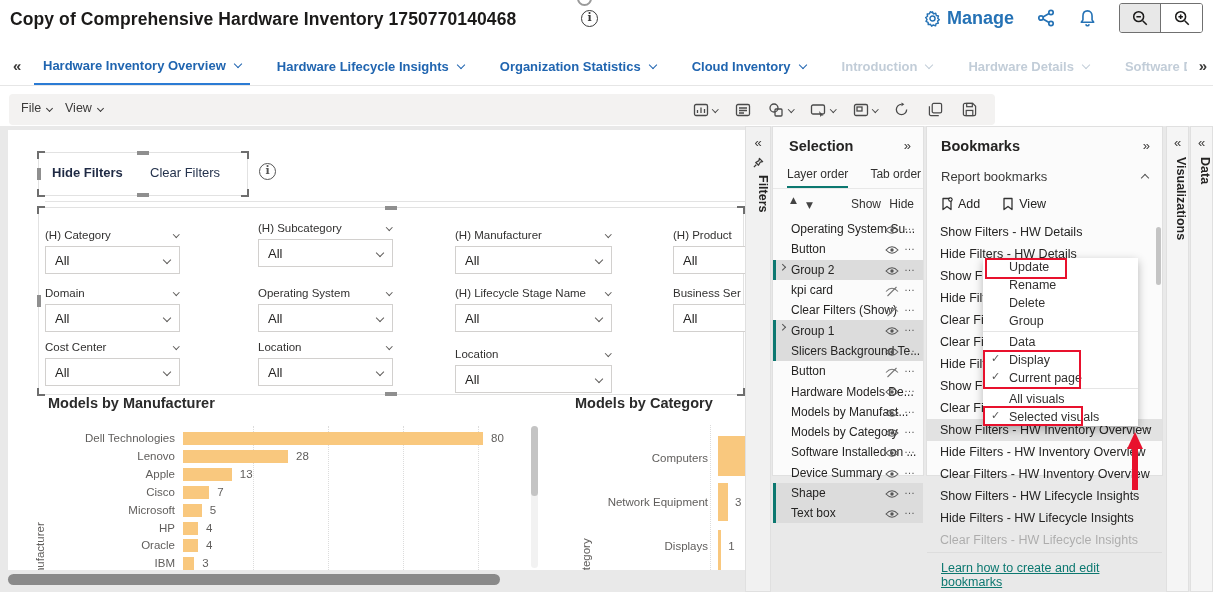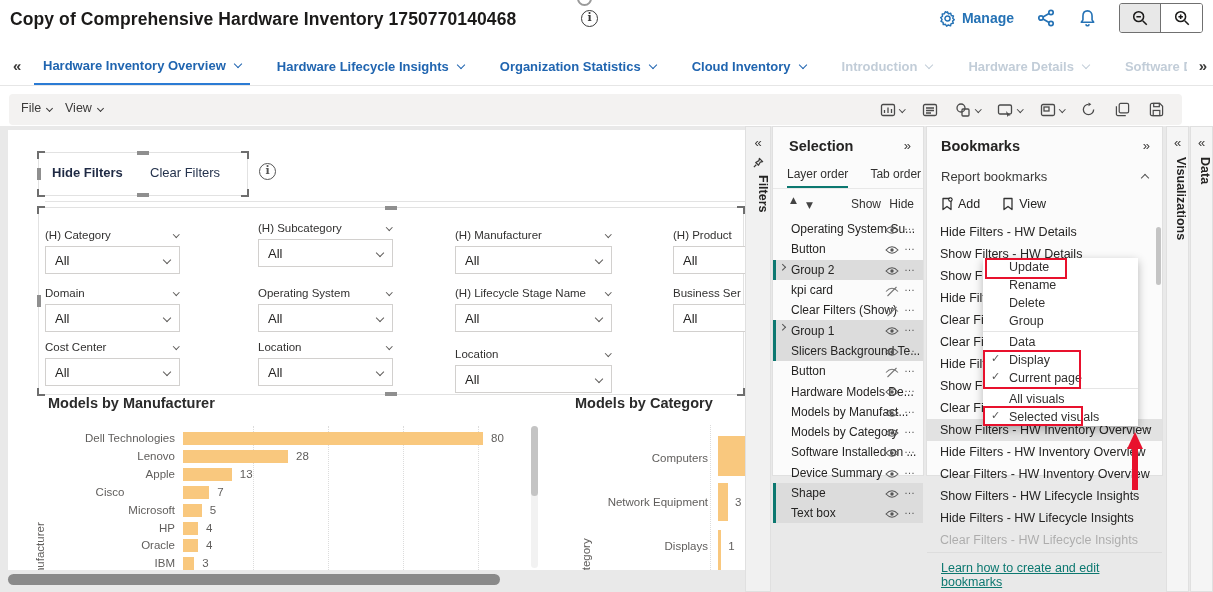--- a/index.html
+++ b/index.html
@@ -8,37 +8,37 @@
             font-family:"Liberation Sans","DejaVu Sans",sans-serif; color:#252423; background:#fff; }
   .abs { position:absolute; }
 
   
   .app-header { position:absolute; left:0; top:0; width:1213px; height:48px; background:#fff; }
   .app-title { position:absolute; left:10px; top:9px; font-size:17.5px; font-weight:bold; color:#1b1a19; letter-spacing:.1px; }
   .info-circ { position:absolute; width:17px; height:17px; border:1.6px solid #3a3a3a; border-radius:50%;
                font-size:11px; font-weight:bold; color:#3a3a3a; text-align:center; line-height:14px; font-family:"DejaVu Serif",serif; }
   .cut-circle { position:absolute; left:577px; top:-9px; width:15px; height:15px; border:2px solid #9a9a9a; border-radius:50%; }
   .hdr-right { position:absolute; right:10px; top:0; height:36px; display:flex; align-items:center; gap:22px; }
-  .manage { display:flex; align-items:center; gap:6px; color:#2572b5; font-size:14px; font-weight:bold; cursor:pointer; }
+  .manage { display:flex; align-items:center; gap:6px; color:#2572b5; font-size:18px; font-weight:bold; cursor:pointer; }
   .hdr-ic { color:#2572b5; display:flex; align-items:center; }
   .zoom-group { display:flex; border:1px solid #707070; border-radius:3px; overflow:hidden; }
   .zoom-btn { width:41px; height:28px; display:flex; align-items:center; justify-content:center; background:#fff; color:#1b1a19; }
   .zoom-btn.out { background:#e8e8e8; border-right:1px solid #707070; }
 
   
   .nav-row { position:absolute; left:0; top:48px; width:1213px; height:38px; background:#fff; border-bottom:1px solid #e6e6e6; }
   .nav-chev { position:absolute; top:9px; font-size:15px; color:#3b3a39; font-weight:bold; }
   .tabs { position:absolute; left:34px; top:0; right:26px; height:37px; display:flex; align-items:center; gap:18px; overflow:hidden; }
   .tab { display:flex; align-items:center; gap:9px; padding:0 9px; height:36px; font-size:13px; font-weight:bold; color:#2065b0; white-space:nowrap; position:relative; }
   .tab .chev { margin-top:-3px; }
   .tab.active { border-bottom:2px solid #2b7bd4; }
   .tab.disabled { color:#c2cdd8; }
 
   
-  .toolbar { position:absolute; left:9px; top:94px; width:1173px; height:31px; background:#f3f2f1; border-radius:4px; }
+  .toolbar { position:absolute; left:9px; top:94px; width:986px; height:31px; background:#f3f2f1; border-radius:4px; }
   .menu-item { position:absolute; top:7px; font-size:12.5px; color:#3b3a39; display:flex; gap:6px; align-items:center; }
   .tb-icons { position:absolute; right:18px; top:0; height:31px; display:flex; align-items:center; gap:9px; color:#4a4a4a; }
   .tb-ic { display:flex; align-items:center; gap:4px; }
 
   
   .workspace { position:absolute; left:0; top:126px; width:1213px; height:466px; background:#e9e9e9; }
   .canvas { position:absolute; left:8px; top:4px; width:737px; height:440px; background:#fff; overflow:hidden; }
 
   .chev { display:inline-block; width:6px; height:6px; border-right:1.6px solid currentColor; border-bottom:1.6px solid currentColor; transform:rotate(45deg); }
   .chev.up { transform:rotate(-135deg); }
@@ -431,21 +431,21 @@
             <span class="c-label" style="left: 0px; width: 130px; text-align: right; top: 2px;">Lenovo</span>
             <div class="c-bar" style="left: 138px; top: 2px; width: 105px; height: 13px; background: rgb(249, 200, 126);"></div>
             <span class="c-val" style="left: 251px; top: 2px;">28</span>
           </div>
           <div class="c-row" style="top: 35.8px;">
             <span class="c-label" style="left: 0px; width: 130px; text-align: right; top: 2px;">Apple</span>
             <div class="c-bar" style="left: 138px; top: 2px; width: 48.75px; height: 13px; background: rgb(249, 200, 126);"></div>
             <span class="c-val" style="left: 194.75px; top: 2px;">13</span>
           </div>
           <div class="c-row" style="top: 53.7px;">
-            <span class="c-label" style="left: 0px; width: 130px; text-align: center; top: 2px;">Cisco</span>
+            <span class="c-label" style="left: 0px; width: 130px; text-align: right; top: 2px;">Cisco</span>
             <div class="c-bar" style="left: 138px; top: 2px; width: 26.25px; height: 13px; background: rgb(249, 200, 126);"></div>
             <span class="c-val" style="left: 172.25px; top: 2px;">7</span>
           </div>
           <div class="c-row" style="top: 71.6px;">
             <span class="c-label" style="left: 0px; width: 130px; text-align: right; top: 2px;">Microsoft</span>
             <div class="c-bar" style="left: 138px; top: 2px; width: 18.75px; height: 13px; background: rgb(249, 200, 126);"></div>
             <span class="c-val" style="left: 164.75px; top: 2px;">5</span>
           </div>
           <div class="c-row" style="top: 89.5px;">
             <span class="c-label" style="left: 0px; width: 130px; text-align: right; top: 2px;">HP</span>
@@ -680,24 +680,24 @@
         </span>
         <span class="bk-action">
           <svg width="12" height="14" viewBox="0 0 12 14" fill="none" stroke="#333" stroke-width="1.3">
               <path d="M2 1.5 L10 1.5 L10 12.5 L6 9.5 L2 12.5 Z" stroke-linejoin="round"></path>
             </svg>
           <span>View</span>
         </span>
       </div>
       <div class="bk-list" id="bookmarks-list">
           <div class="bk-row">
+            <span>Show Filters - HW Details</span>
+          </div>
+          <div class="bk-row">
             <span>Hide Filters - HW Details</span>
-          </div>
-          <div class="bk-row">
-            <span>Show Filters - HW Details</span>
           </div>
           <div class="bk-row">
             <span>Show Filter</span>
           </div>
           <div class="bk-row">
             <span>Hide Filter</span>
           </div>
           <div class="bk-row">
             <span>Clear Filter</span>
           </div>

